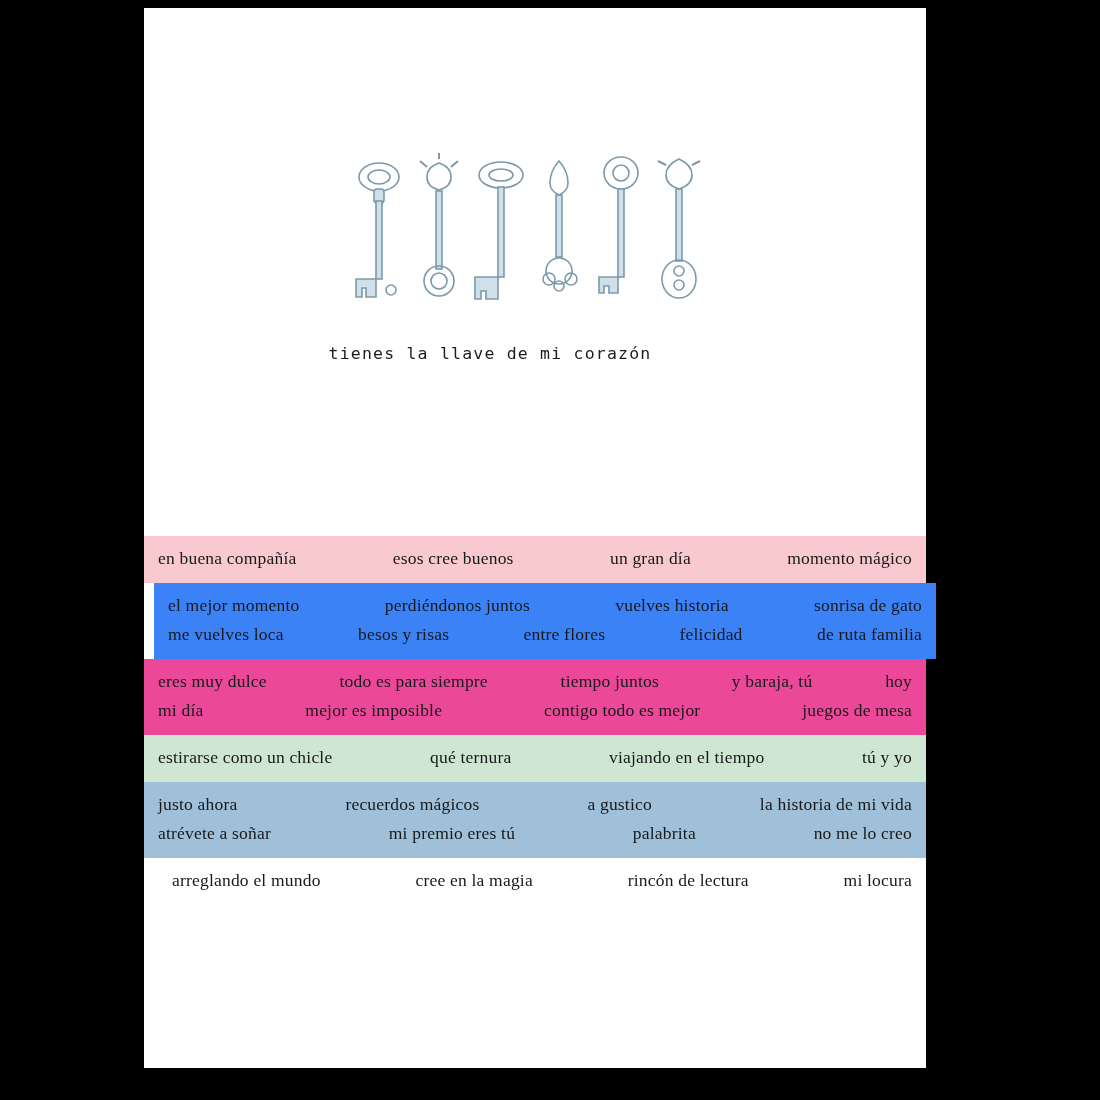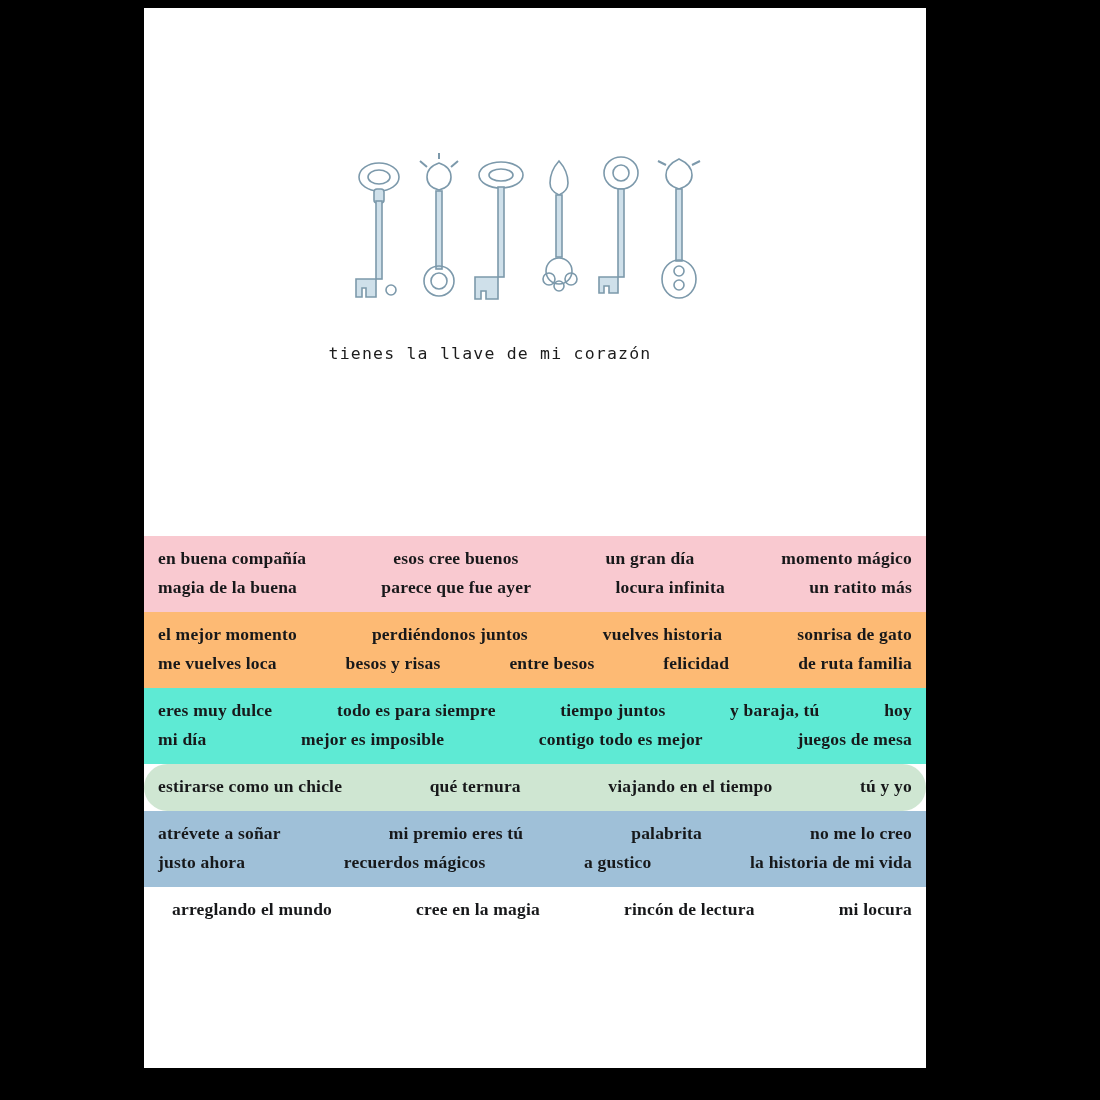--- a/index.html
+++ b/index.html
@@ -59,41 +59,40 @@
   .bands {
     position: absolute;
     left: 0;
     top: 528px;
     width: 782px;
   }
   .band {
     width: 782px;
     box-sizing: border-box;
     padding: 8px 14px 10px 14px;
-    font-weight: bold;
   }
   .band-row {
     display: flex;
     flex-direction: row;
     align-items: baseline;
     justify-content: space-between;
     width: 100%;
     padding: 4px 0 4px 0;
   }
   .chip {
     font-family: "Liberation Serif", serif;
     font-size: 17.5px;
     color: #17181a;
     white-space: nowrap;
     letter-spacing: 0.2px;
   }
   .band-pink   { background: #f9c9d0; }
-  .band-yellow { background: #fdba74; }
-  .band-blue1  { background: #5eead4; }
-  .band-green  { background: #cfe6d2; border-radius: 26px; }
+  .band-yellow { background: #3b82f6; margin-left: 10px; }
+  .band-blue1  { background: #ec4899; }
+  .band-green  { background: #cfe6d2; }
   .band-blue2  { background: #9fc0d8; }
   .band-white  { background: #ffffff; padding-left: 28px; }
   .band-white .chip { color: #17181a; }
 </style>
 </head>
 <body>
 
 <div class="stage">
   <div class="sheet">
 
@@ -158,39 +157,33 @@
 
     <div class="bands">
 
       <div class="band band-pink">
         <div class="band-row">
           <span class="chip">en buena compañía</span>
           <span class="chip">esos cree buenos</span>
           <span class="chip">un gran día</span>
           <span class="chip">momento mágico</span>
         </div>
-        <div class="band-row">
-          <span class="chip">magia de la buena</span>
-          <span class="chip">parece que fue ayer</span>
-          <span class="chip">locura infinita</span>
-          <span class="chip">un ratito más</span>
-        </div>
       </div>
 
       <div class="band band-yellow">
         <div class="band-row">
           <span class="chip">el mejor momento</span>
           <span class="chip">perdiéndonos juntos</span>
           <span class="chip">vuelves historia</span>
           <span class="chip">sonrisa de gato</span>
         </div>
         <div class="band-row">
           <span class="chip">me vuelves loca</span>
           <span class="chip">besos y risas</span>
-          <span class="chip">entre besos</span>
+          <span class="chip">entre flores</span>
           <span class="chip">felicidad</span>
           <span class="chip">de ruta familia</span>
         </div>
       </div>
 
       <div class="band band-blue1">
         <div class="band-row">
           <span class="chip">eres muy dulce</span>
           <span class="chip">todo es para siempre</span>
           <span class="chip">tiempo juntos</span>
@@ -209,31 +202,31 @@
         <div class="band-row">
           <span class="chip">estirarse como un chicle</span>
           <span class="chip">qué ternura</span>
           <span class="chip">viajando en el tiempo</span>
           <span class="chip">tú y yo</span>
         </div>
       </div>
 
       <div class="band band-blue2">
         <div class="band-row">
+          <span class="chip">justo ahora</span>
+          <span class="chip">recuerdos mágicos</span>
+          <span class="chip">a gustico</span>
+          <span class="chip">la historia de mi vida</span>
+        </div>
+        <div class="band-row">
           <span class="chip">atrévete a soñar</span>
           <span class="chip">mi premio eres tú</span>
           <span class="chip">palabrita</span>
           <span class="chip">no me lo creo</span>
         </div>
-        <div class="band-row">
-          <span class="chip">justo ahora</span>
-          <span class="chip">recuerdos mágicos</span>
-          <span class="chip">a gustico</span>
-          <span class="chip">la historia de mi vida</span>
-        </div>
       </div>
 
       <div class="band band-white">
         <div class="band-row">
           <span class="chip">arreglando el mundo</span>
           <span class="chip">cree en la magia</span>
           <span class="chip">rincón de lectura</span>
           <span class="chip">mi locura</span>
         </div>
       </div>

